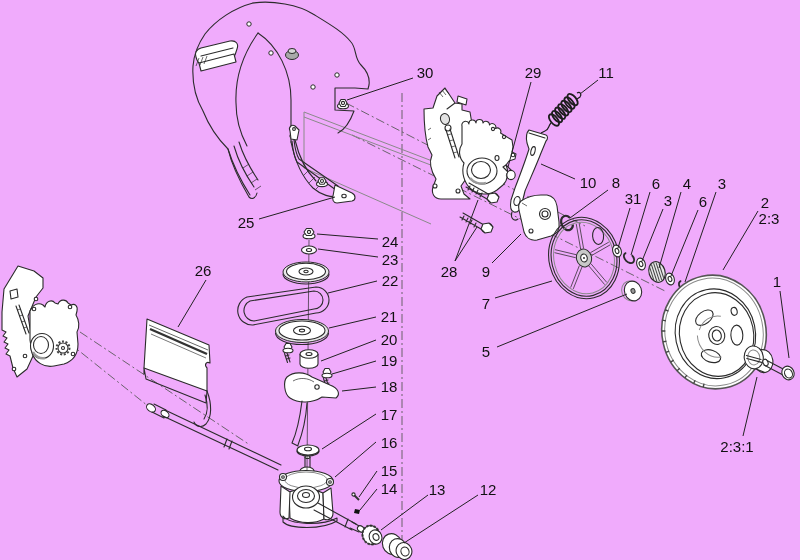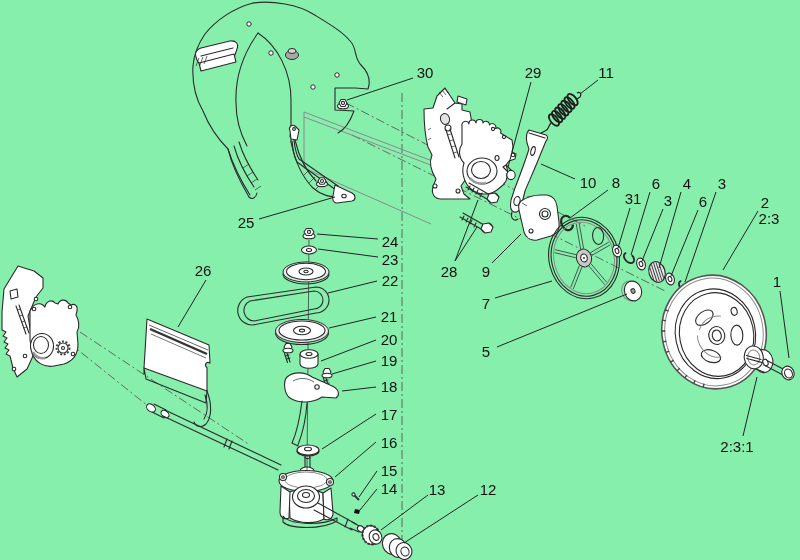--- a/index.html
+++ b/index.html
@@ -1,16 +1,16 @@
 <!DOCTYPE html>
 <html><head>
 <meta charset="utf-8">
 <style>
   html,body{margin:0;padding:0;background:#fff;}
-  #stage{width:800px;height:560px;position:relative;background:#86efac;overflow:hidden;}
+  #stage{width:800px;height:560px;position:relative;background:#f0abfc;overflow:hidden;}
   svg{display:block;}
   .ln{stroke:#2b2b2b;stroke-width:1.1;fill:none;stroke-linecap:round;stroke-linejoin:round;}
   .lnw{stroke:#2b2b2b;stroke-width:1.1;fill:#fff;stroke-linejoin:round;}
   .gray{stroke:#8a8a8a;stroke-width:1;fill:none;}
   .dash{stroke:#5a5a5a;stroke-width:0.9;fill:none;stroke-dasharray:9 3 2 3;}
   .thin{stroke:#2b2b2b;stroke-width:0.7;fill:none;}
   #callout-layer text{font:15px "Liberation Sans","DejaVu Sans",sans-serif;fill:#111;}
   #callout-layer line{stroke:#222;stroke-width:1;}
 </style>
 </head>

